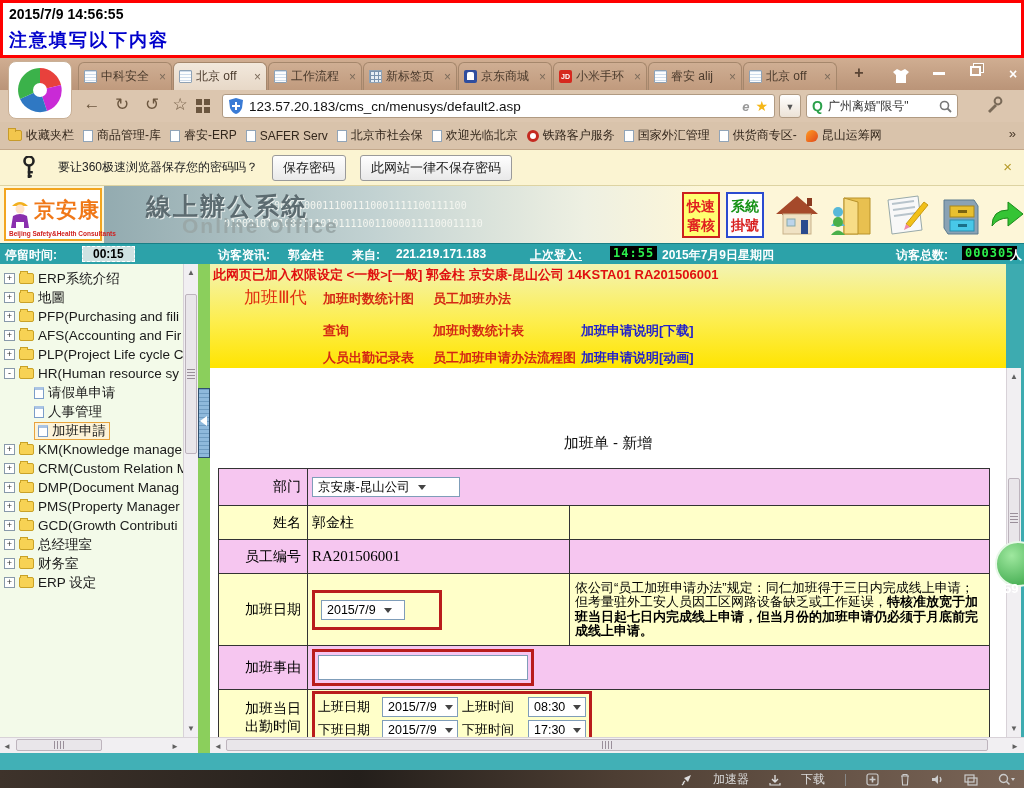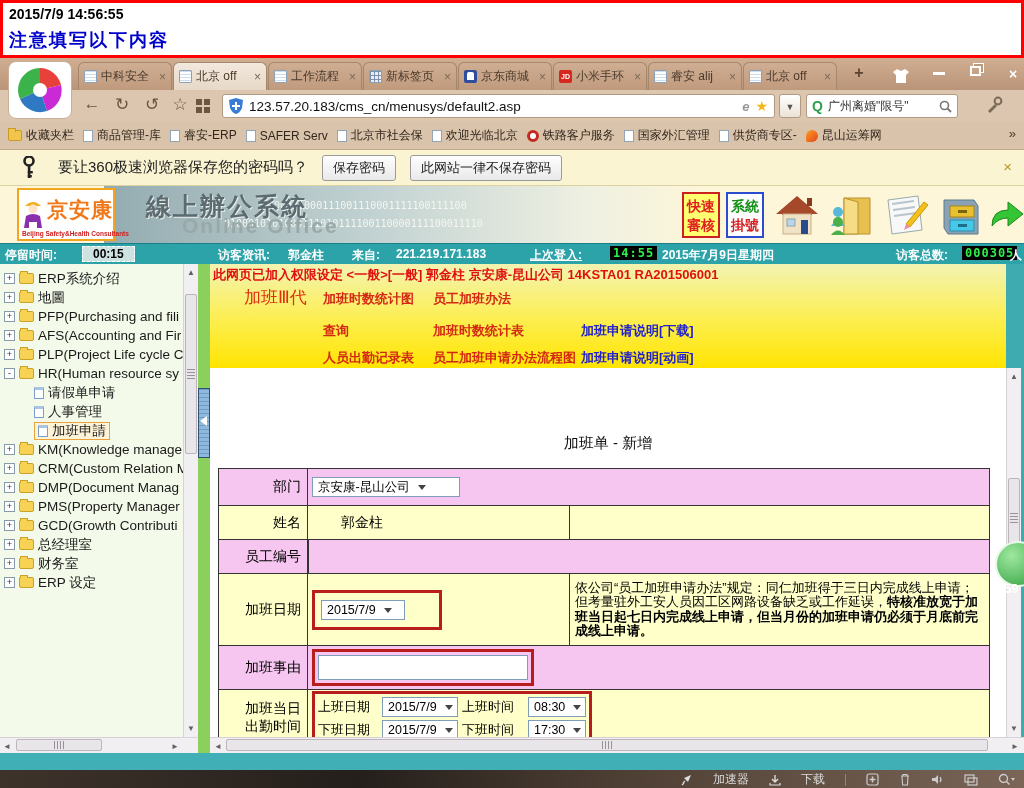--- a/index.html
+++ b/index.html
@@ -50,32 +50,32 @@
   .bm { display:inline-flex; align-items:center; gap:4px; font-size:12px; color:#33271c; white-space:nowrap; }
   .bm-folder { width:14px; height:11px; background:#f2c64d; border:1px solid #c79b2a; border-radius:1px 2px 2px 2px; position:relative; }
   .bm-folder::before { content:""; position:absolute; left:-1px; top:-3px; width:6px; height:3px; background:#f2c64d; border:1px solid #c79b2a; border-bottom:none; }
   .bm-page { width:10px; height:12px; background:#fff; border:1px solid #92a5b8; }
   .bm-red { width:12px; height:12px; border-radius:50%; background:#fff; border:3px solid #c42a21; }
   .bm-orange { width:12px; height:12px; border-radius:50% 50% 50% 2px; background:linear-gradient(135deg,#ff9b22,#e0481c); }
   #bm-more { position:absolute; right:8px; top:126px; color:#4a3a2a; font-size:13px; }
 
   
   #pwbar { top:150px; left:0; width:1024px; height:36px; background:#fbf4d2; border-bottom:1px solid #ddd3a2; display:flex; align-items:center; gap:14px; padding-left:14px; }
-  #pwbar .msg { font-size:15px; color:#222; margin-left:44px; }
+  #pwbar .msg { font-size:12px; color:#222; margin-left:44px; }
   .pw-btn { font-size:13px; color:#222; background:linear-gradient(#fefefe,#e9e9e9); border:1px solid #9a9a9a; border-radius:3px; padding:3px 10px; }
   #pw-close { position:absolute; right:12px; top:158px; color:#b59a28; font-size:15px; }
 
   
   #siteheader { top:186px; left:0; width:1024px; height:58px; background:#fdf6d8; border-bottom:1px solid #1a7f86; }
   #banner { position:absolute; left:104px; top:0; width:600px; height:57px;
             background:linear-gradient(90deg,#93abb0 0%,#c2d2d2 45%,#eef0e2 80%,#fdf6d8 100%); }
   #banner .bt { position:absolute; left:42px; top:4px; font-size:25px; font-weight:bold; color:#5c6b70; text-shadow:1px 1px 0 #e8eeec; letter-spacing:2px; }
   #banner .be { position:absolute; left:78px; top:28px; font-size:21px; font-weight:bold; color:#9aa8a8; letter-spacing:2px; }
   #banner .bin { position:absolute; color:#f4f6f0; font-family:"DejaVu Sans Mono",monospace; font-size:10px; white-space:nowrap; }
-  #logobox { position:absolute; left:17px; top:2px; width:98px; height:53px; background:#fff; border:2px solid #f2a51f; display:flex; align-items:center; padding:2px; }
+  #logobox { position:absolute; left:4px; top:2px; width:98px; height:53px; background:#fff; border:2px solid #f2a51f; display:flex; align-items:center; padding:2px; }
   #logobox .lg-cn { font-size:21px; font-weight:bold; color:#f07818; letter-spacing:1px; position:absolute; left:28px; top:6px; font-family:"Liberation Serif",serif; }
   #logobox .lg-en { position:absolute; left:3px; bottom:2px; font-size:6.5px; color:#d02020; font-weight:bold; white-space:nowrap; }
   .hdr-btn { position:absolute; top:6px; width:38px; height:46px; font-size:14px; font-weight:bold; line-height:1.35; text-align:center; padding-top:3px; }
   #btn-quick { left:682px; background:#ffff70; border:2px solid #cc1f1f; color:#e02020; }
   #btn-sys { left:726px; background:#fdfdff; border:2px solid #2b4bd0; }
   #btn-sys .l1 { color:#149114; } #btn-sys .l2 { color:#d81f1f; }
   .hdr-ic { position:absolute; top:8px; }
 
   
   #statusbar { top:244px; left:0; width:1024px; height:20px; background:#2ca2a9; color:#fff; font-size:12px; font-weight:bold; }
@@ -128,21 +128,21 @@
                 font-size:30px; font-weight:bold; color:#ee1111; letter-spacing:3px; }
   #form-sub { position:absolute; left:0; top:66px; width:100%; text-align:center; font-size:15px; color:#111; }
 
   #formtable { position:absolute; left:8px; top:100px; width:772px; border:1px solid #333; }
   .frow { display:flex; border-top:1px solid #333; }
   .frow:first-child { border-top:none; }
   .fl { width:89px; flex:0 0 89px; border-right:1px solid #333; display:flex; align-items:center; justify-content:flex-end; padding-right:6px; font-size:14px; color:#000; text-align:right; }
   .fc { flex:1; display:flex; align-items:center; padding-left:4px; }
   .fc2 { width:420px; flex:0 0 420px; border-left:1px solid #333; padding:2px 5px; display:flex; align-items:center; }
   .bg-pink { background:#f6c6f0; } .bg-yel { background:#ffffc9; }
-  .r1{height:36px;} .r2{height:34px;gap:29px;} .r3{height:34px;} .r4{height:72px;} .r5{height:44px;} .r6{height:56px;}
+  .r1{height:36px;} .r2{height:34px;} .r3{height:34px;} .r4{height:72px;} .r5{height:44px;} .r6{height:56px;}
   .sel { display:inline-flex; align-items:center; background:#fff; border:1px solid #7f9db9; height:20px; padding:0 4px 0 5px; font-size:12.5px; color:#000; }
   .sel .car { width:0; height:0; border:4px solid transparent; border-top:5px solid #444; margin-left:8px; margin-top:5px; }
   .bluebox { border:3px solid #b91c1c; }
   .serifv { font-family:"Liberation Serif",serif; font-size:15px; }
   #policy { font-size:13px; line-height:14.5px; color:#000; }
   #policy b { font-weight:bold; }
   #reason-input { width:210px; height:25px; border:1px solid #7f9db9; background:#fff; font-size:13px; padding:0 4px; }
   .attgrid { display:grid; grid-template-columns:60px 76px 62px 58px; gap:3px 4px; align-items:center; font-size:13px; padding:3px; }
 
   
@@ -546,20 +546,21 @@
               </span>
           </div>
         </div>
         <div class="frow r2 bg-yel">
           <div class="fl">姓名</div>
           <div class="fc" style="font-size:14px">郭金柱</div>
           <div class="fc2 bg-yel"></div>
         </div>
         <div class="frow r3 bg-pink">
           <div class="fl">员工编号</div>
+          <div class="fc serifv">RA201506001</div>
           <div class="fc2 bg-pink"></div>
         </div>
         <div class="frow r4 bg-yel">
           <div class="fl">加班日期</div>
           <div class="fc">
             <span class="bluebox" style="padding:7px 34px 7px 6px">
               <span class="sel" style="width:84px">
                   <span>2015/7/9</span>
                   <span class="car"></span>
                 </span>

